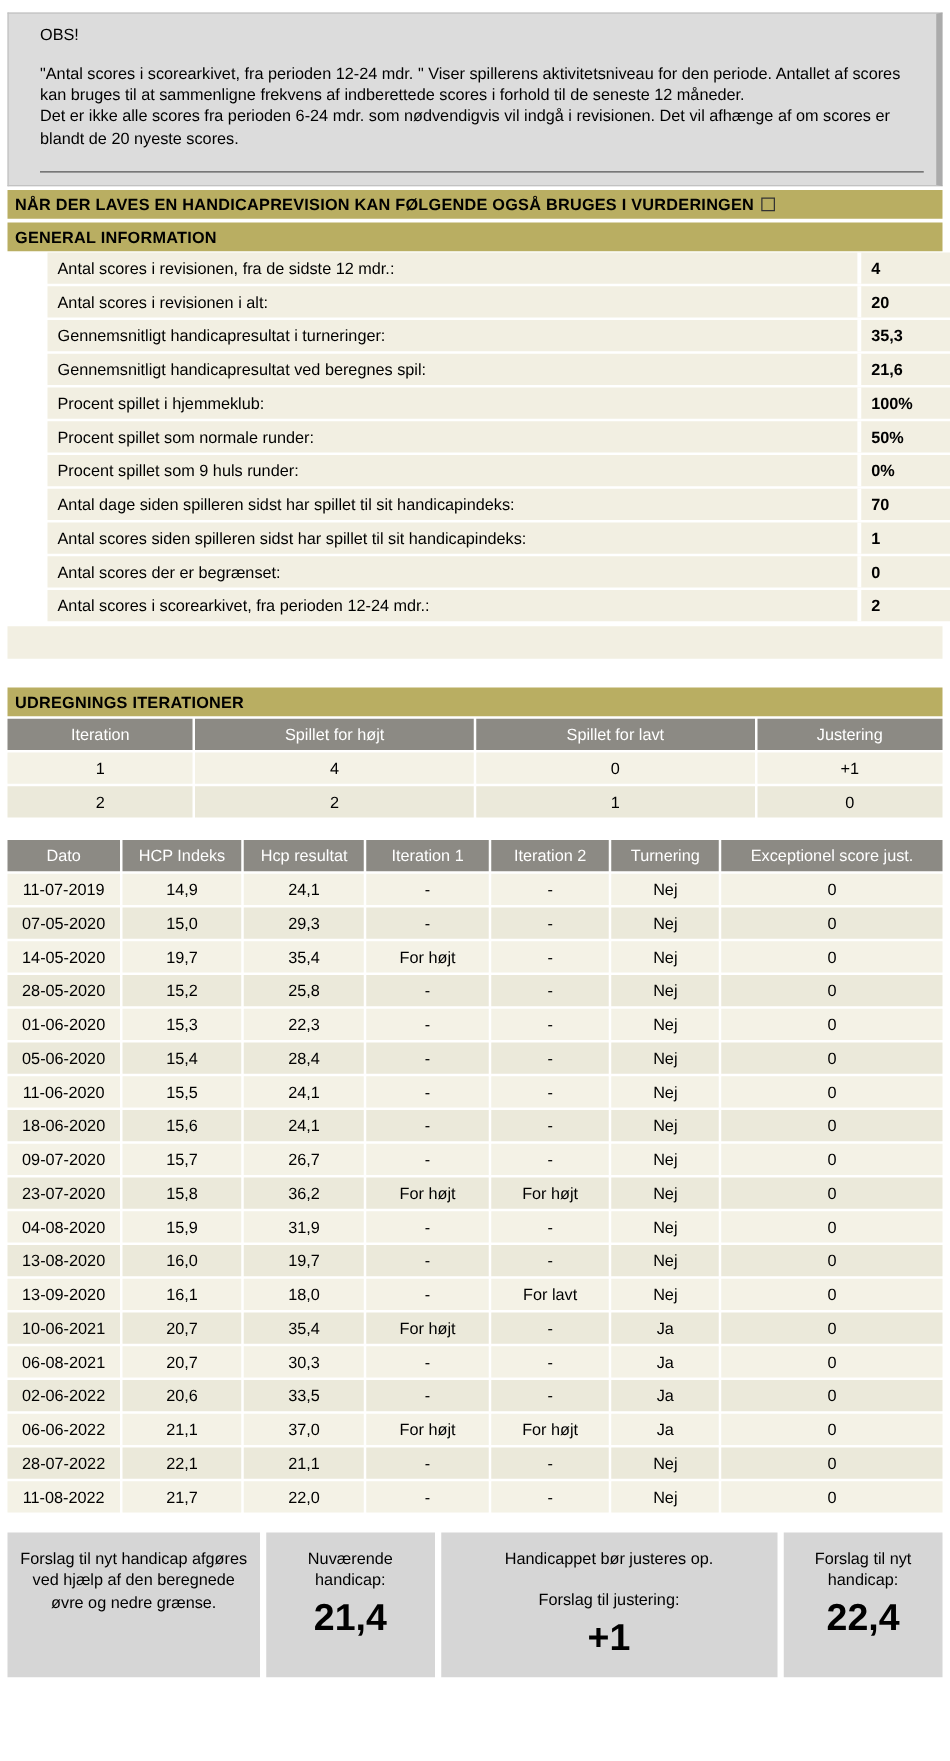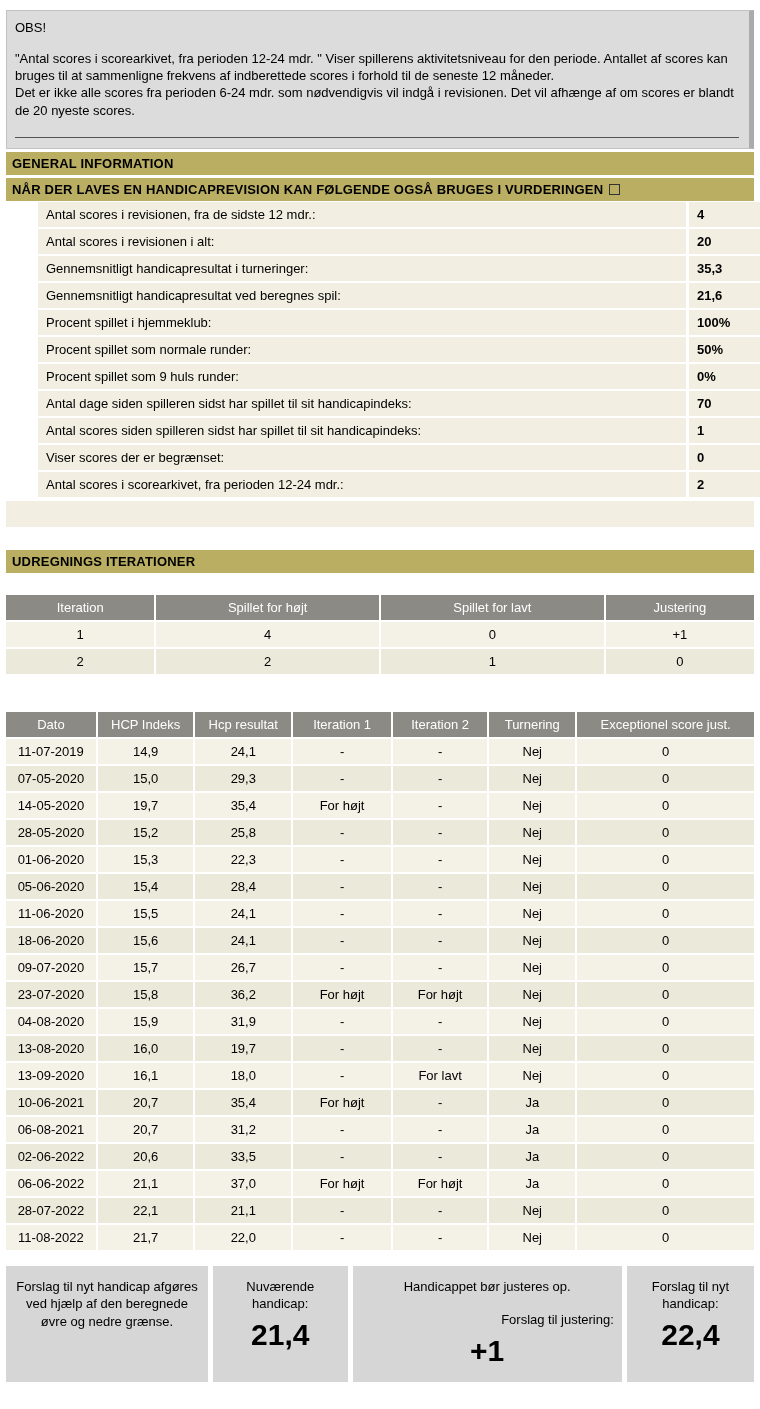--- a/index.html
+++ b/index.html
@@ -10,21 +10,21 @@
     font-size:13px;
     color:#000;
   }
   .page { padding:10px 6px 0 6px; }
 
   
   .notice-panel {
     background:#dcdcdc;
     border:1px solid #c2c2c2;
     border-right:5px solid #ababab;
-    padding:8px 10px 4px 8px;
+    padding:8px 10px 4px 25px;
   }
   .notice-panel p { margin:0 0 14px 0; line-height:1.32; }
   .notice-title { margin-bottom:16px; }
   .panel-hr {
     border:none;
     border-top:1px solid #555;
     margin:18px 0 6px 0;
   }
 
   
@@ -38,21 +38,21 @@
   .checkbox {
     display:inline-block;
     width:11px; height:11px;
     border:1.5px solid #333;
     background:transparent;
     vertical-align:-1px;
     margin-left:6px;
   }
 
   
-  table { border-collapse:separate; width:100%;margin-top:20px; }
+  table { border-collapse:separate; width:100%; }
   .info-table { border-spacing:0 2px; margin-top:-1px;margin-left:32px; }
   .info-table td {
     background:#f2efe2;
     padding:5px 8px;
     height:24px;
   }
   .info-table td.val {
     border-left:3px solid #ffffff;
     width:100px;
     font-weight:bold;
@@ -105,42 +105,42 @@
     padding:12px 8px 8px 8px;
     text-align:center;
     line-height:1.35;
   }
   .summary-box.b1 { flex:0 0 27%; }
   .summary-box.b2 { flex:0 0 18%; }
   .summary-box.b3 { flex:1 1 auto; }
   .summary-box.b4 { flex:0 0 17%; }
   .big-number { font-size:30px; font-weight:bold; margin-top:2px; }
   .b3 .big-number { margin-top:2px; }
-  .b3 .sub-label { margin-top:16px;text-align:right; }
+  .b3 .sub-label { margin-top:16px; }
 </style>
 </head>
 <body>
 
 <div class="page">
 
   <div class="notice-panel">
     <p class="notice-title">OBS!</p>
     <p style="margin-bottom:0"><span>"Antal scores i scorearkivet, fra perioden 12-24 mdr. " Viser spillerens aktivitetsniveau for den periode. Antallet af scores kan bruges til at sammenligne frekvens af indberettede scores i forhold til de seneste 12 måneder.</span><br>
     <span>Det er ikke alle scores fra perioden 6-24 mdr. som nødvendigvis vil indgå i revisionen. Det vil afhænge af om scores er blandt de 20 nyeste scores.</span></p>
     <hr class="panel-hr">
   </div>
 
   <div class="olive-bar">
+    <span>NÅR DER LAVES EN HANDICAPREVISION KAN FØLGENDE OGSÅ BRUGES I VURDERINGEN</span><span class="checkbox"></span>
+  </div>
+
+  <div class="olive-bar">
     <span>GENERAL INFORMATION</span>
   </div>
 
-  <div class="olive-bar">
-    <span>NÅR DER LAVES EN HANDICAPREVISION KAN FØLGENDE OGSÅ BRUGES I VURDERINGEN</span><span class="checkbox"></span>
-  </div>
-
   <table class="info-table">
     <tbody>
         <tr>
           <td>Antal scores i revisionen, fra de sidste 12 mdr.:</td>
           <td class="val">4</td>
         </tr>
         <tr>
           <td>Antal scores i revisionen i alt:</td>
           <td class="val">20</td>
         </tr>
@@ -166,21 +166,21 @@
         </tr>
         <tr>
           <td>Antal dage siden spilleren sidst har spillet til sit handicapindeks:</td>
           <td class="val">70</td>
         </tr>
         <tr>
           <td>Antal scores siden spilleren sidst har spillet til sit handicapindeks:</td>
           <td class="val">1</td>
         </tr>
         <tr>
-          <td>Viser scores der er begrænset:</td>
+          <td>Antal scores der er begrænset:</td>
           <td class="val">0</td>
         </tr>
         <tr>
           <td>Antal scores i scorearkivet, fra perioden 12-24 mdr.:</td>
           <td class="val">2</td>
         </tr>
       </tbody>
   </table>
   <div class="info-footer"></div>
 
@@ -367,21 +367,21 @@
           <td>20,7</td>
           <td>35,4</td>
           <td>For højt</td>
           <td>-</td>
           <td>Ja</td>
           <td>0</td>
         </tr>
         <tr>
           <td>06-08-2021</td>
           <td>20,7</td>
-          <td>31,2</td>
+          <td>30,3</td>
           <td>-</td>
           <td>-</td>
           <td>Ja</td>
           <td>0</td>
         </tr>
         <tr>
           <td>02-06-2022</td>
           <td>20,6</td>
           <td>33,5</td>
           <td>-</td>

